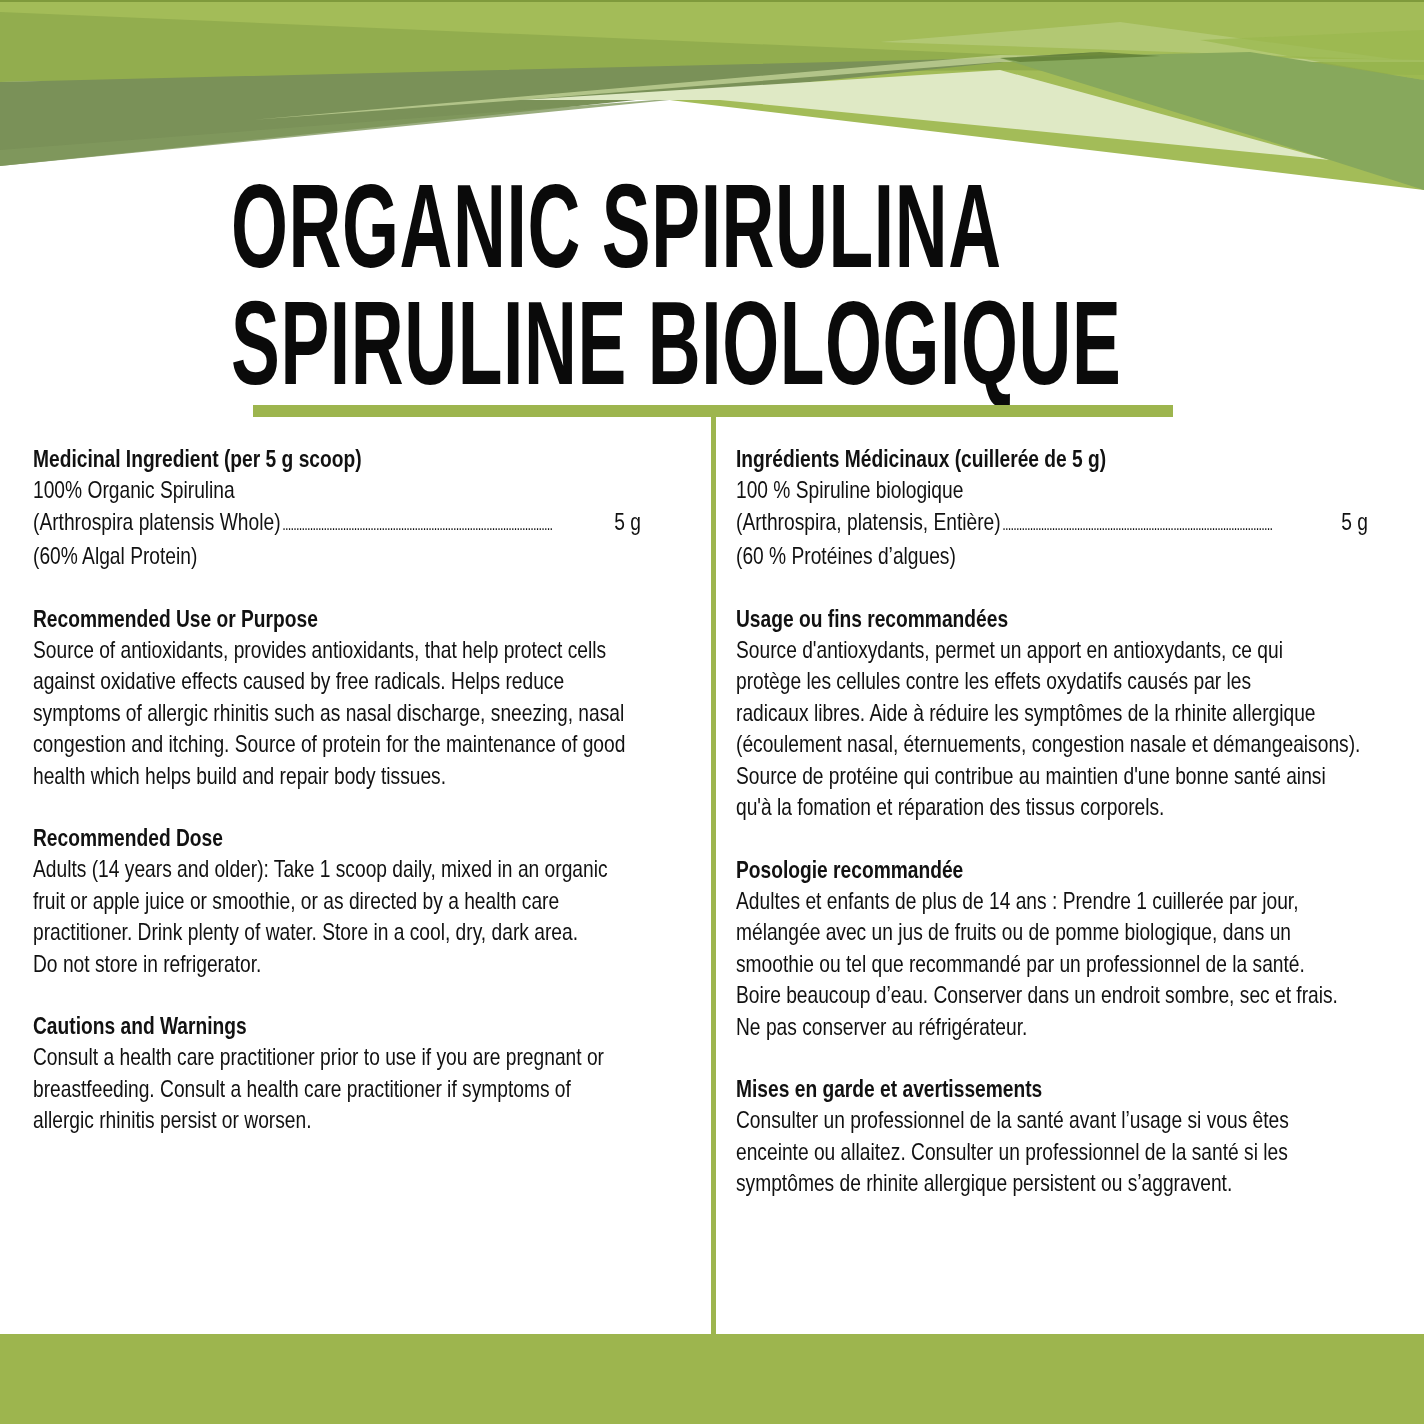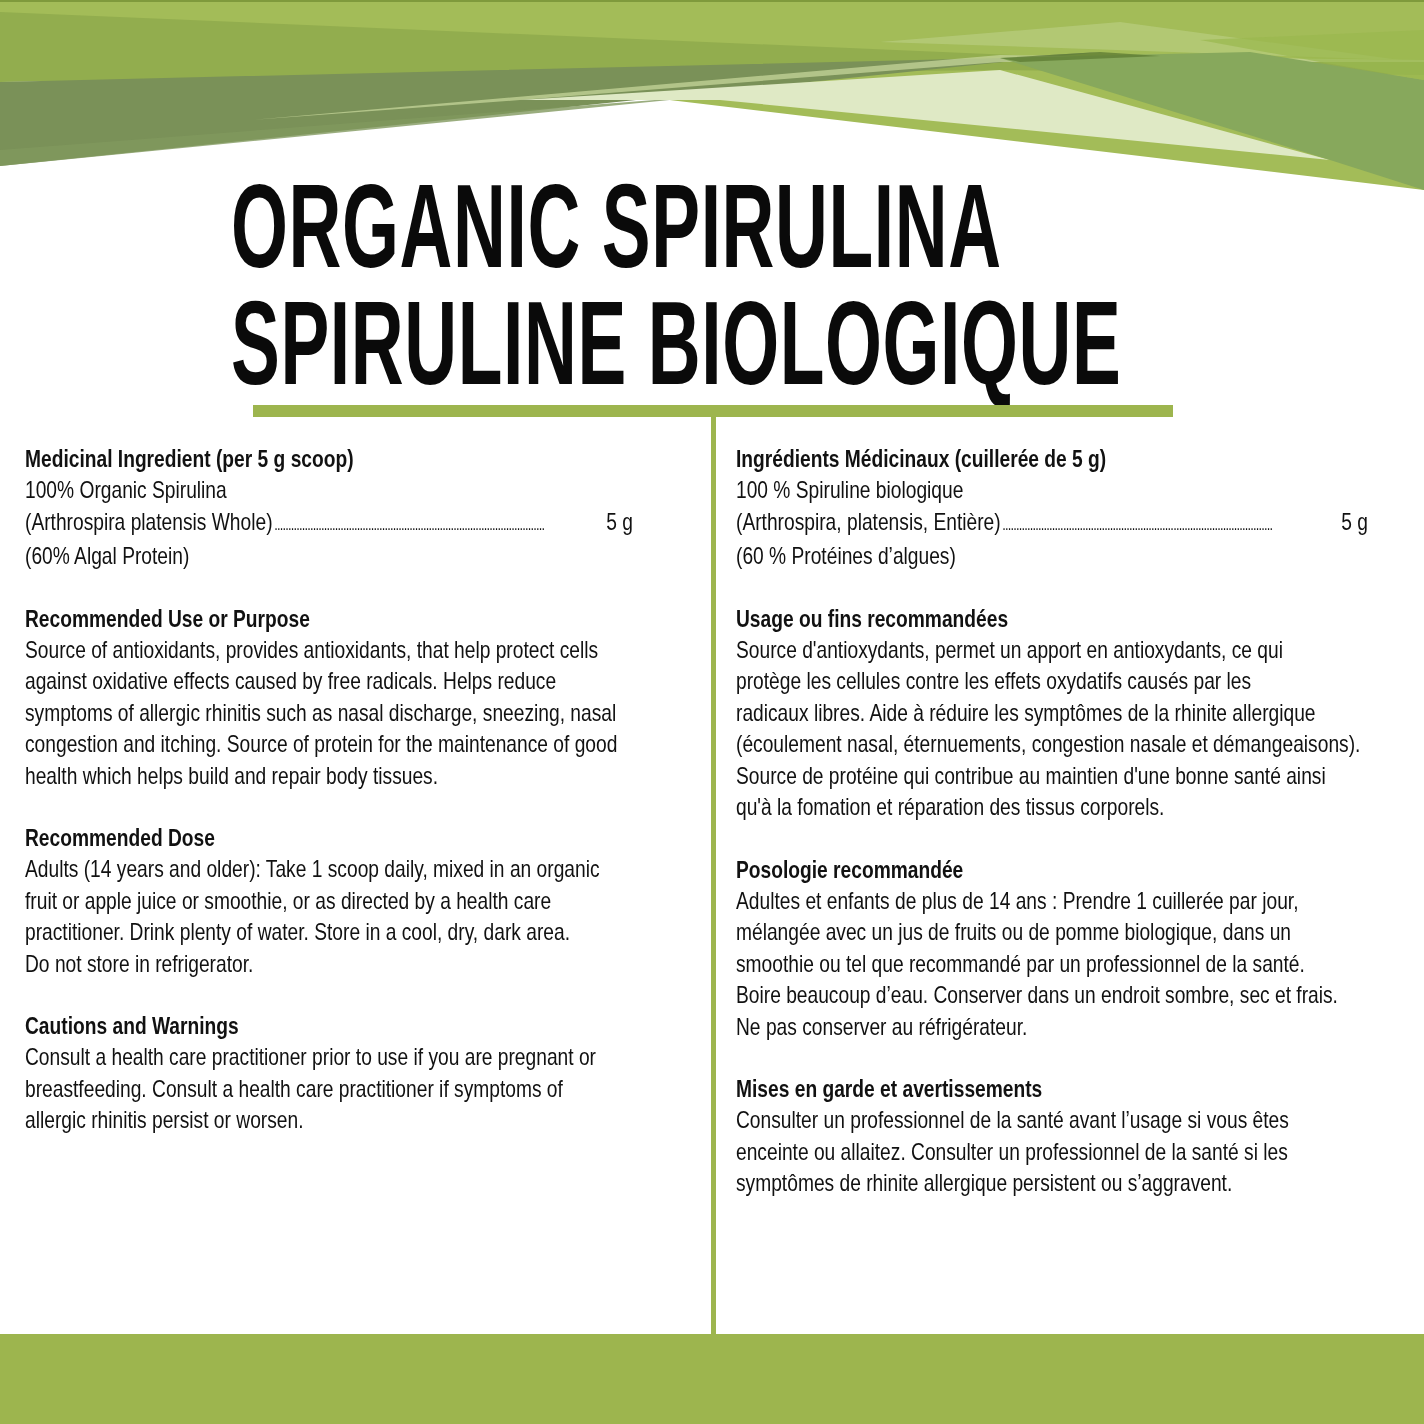--- a/index.html
+++ b/index.html
@@ -21,21 +21,21 @@
       transform: scaleX(0.62);
       transform-origin: center;
       white-space: nowrap;
     }
 
     .title-rule { position: absolute; left: 253px; top: 405px; width: 920px; height: 12px; background: #9db54e; }
     .col-divider { position: absolute; left: 711px; top: 417px; width: 5px; height: 920px; background: #9db54e; }
     .footer-band { position: absolute; left: 0; top: 1334px; width: 1424px; height: 90px; background: #9db54e; }
 
     .column { position: absolute; top: 443px; }
-    .column.left { left: 25px; width: 680px; }
+    .column.left { left: 33px; width: 680px; }
     .column.right { left: 736px; width: 690px; }
 
     .narrow {
       transform: scaleX(0.80);
       transform-origin: left top;
       width: 125%;
     }
 
     .section { margin-bottom: 31px; }
     .section-heading {

